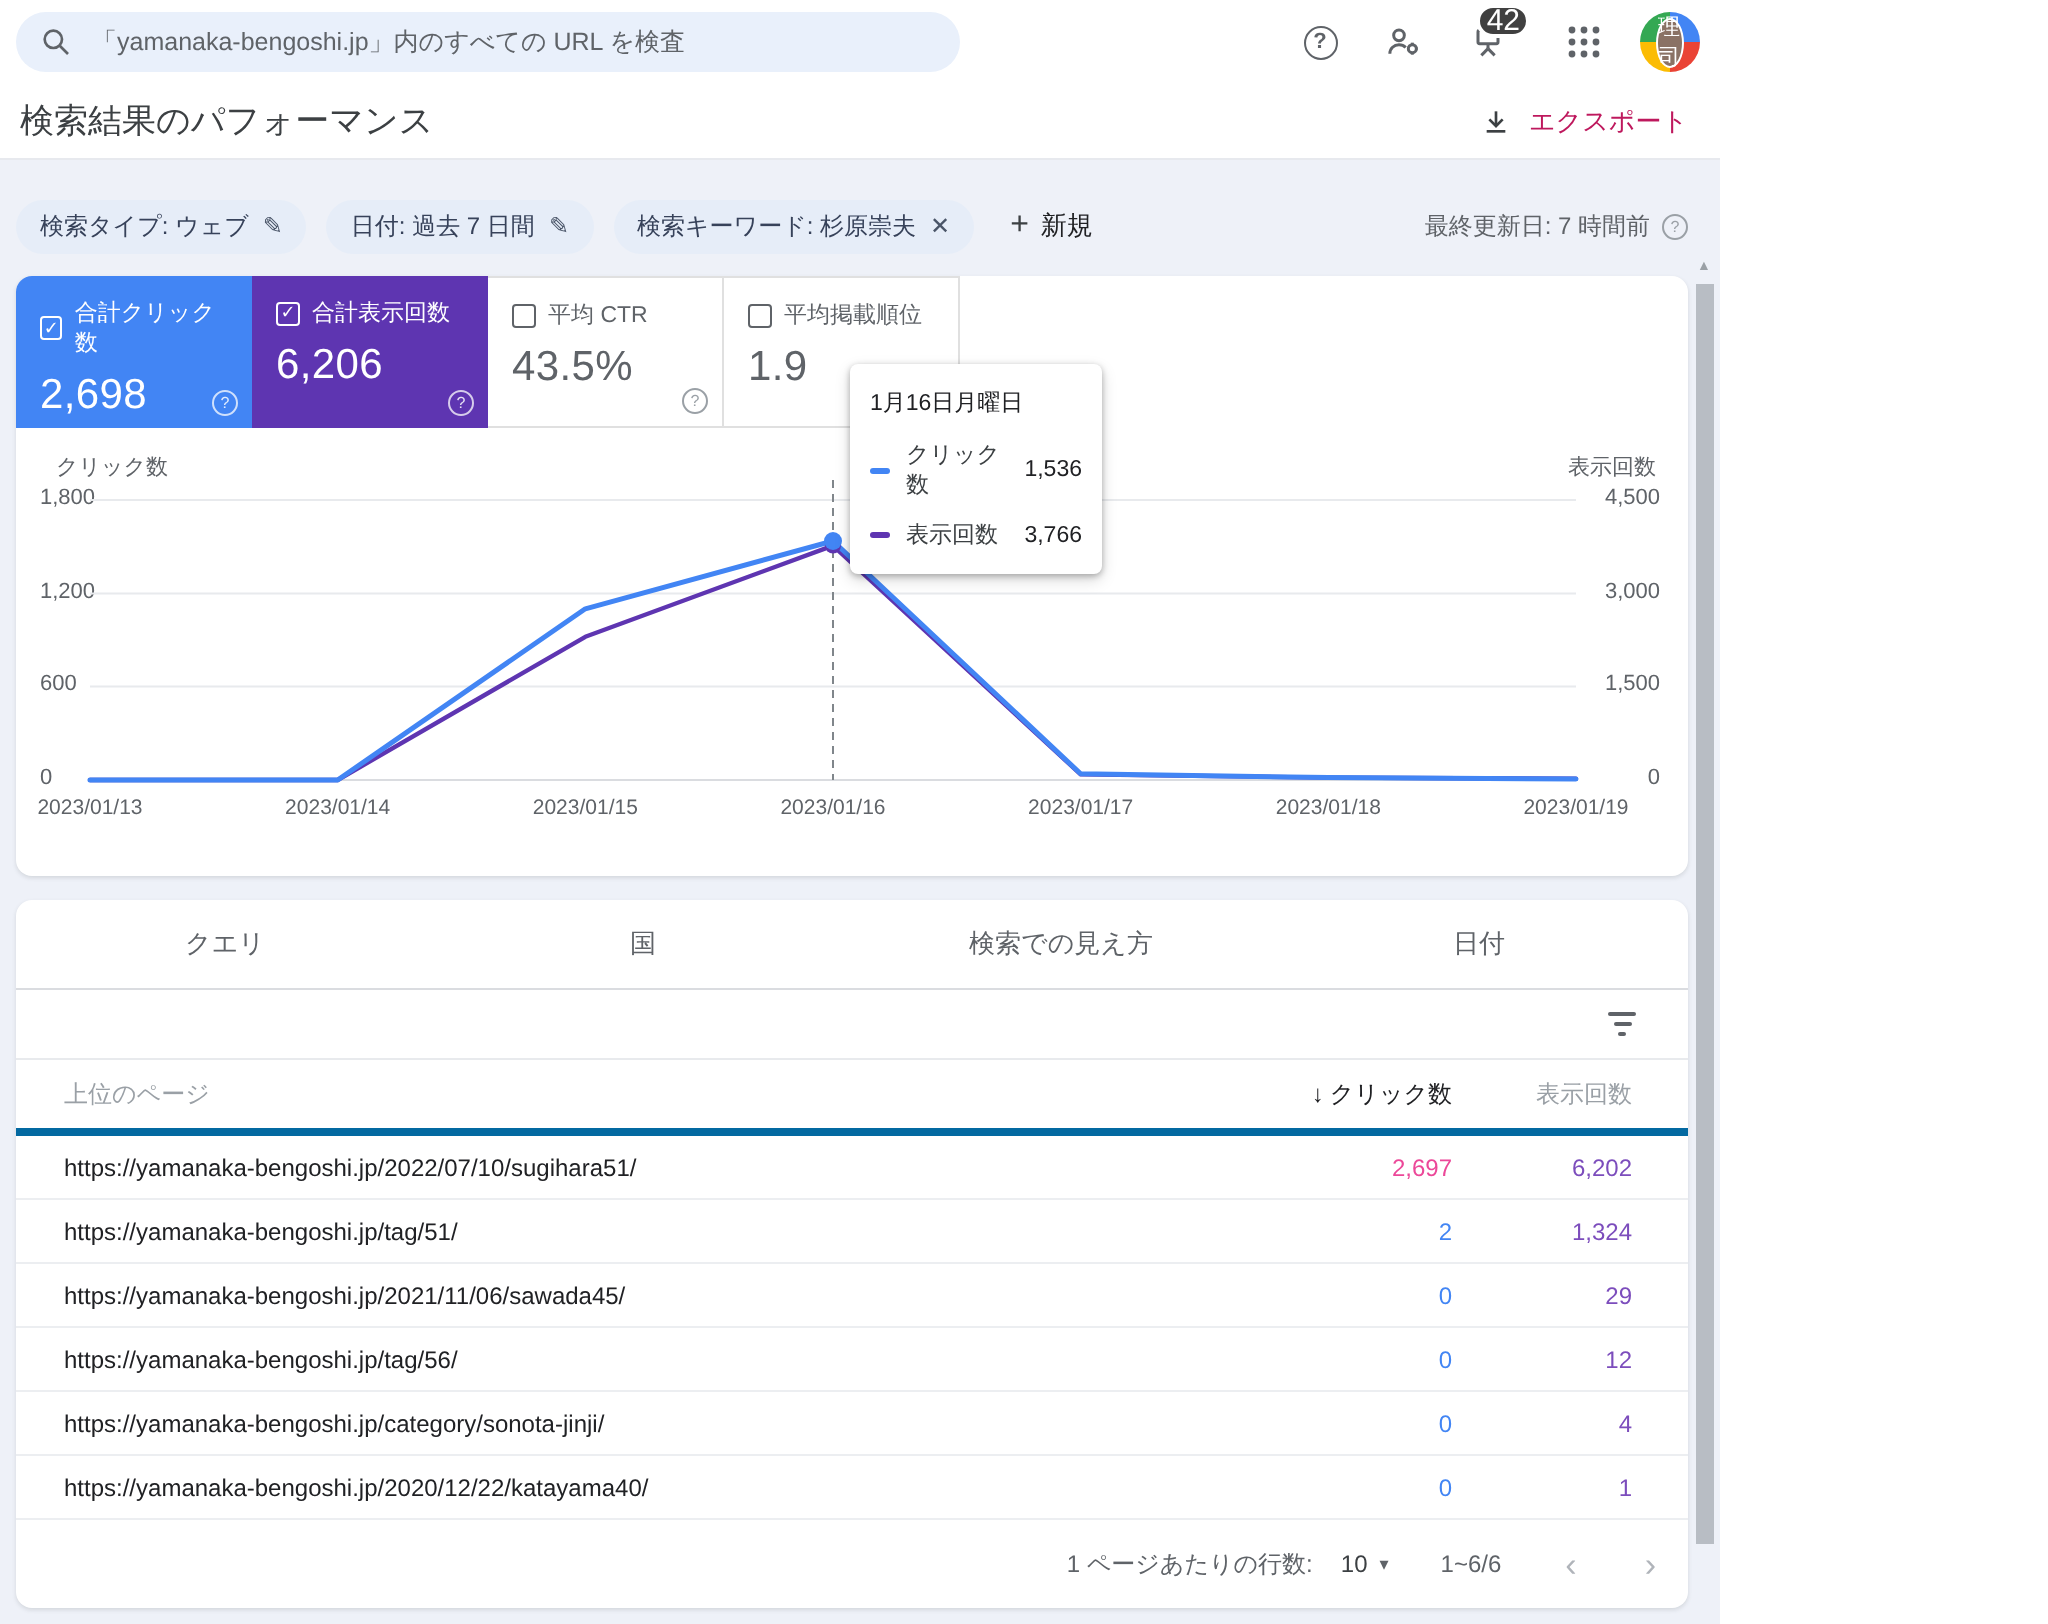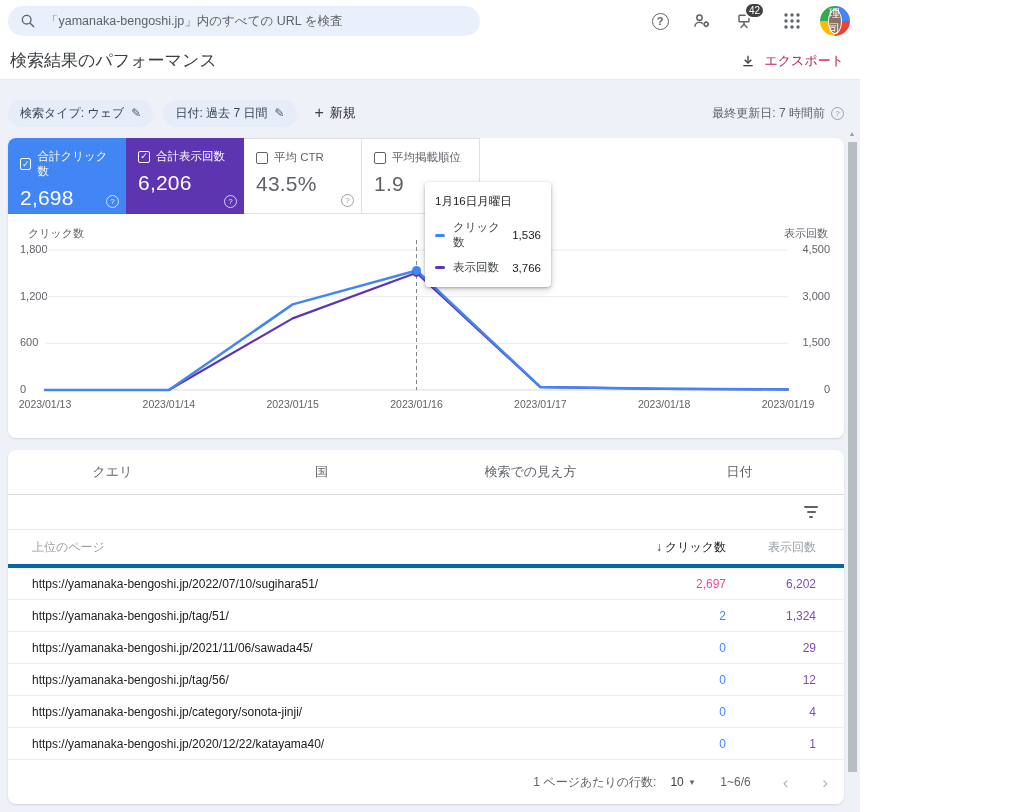--- a/index.html
+++ b/index.html
@@ -13,21 +13,21 @@
     display: flex; align-items: center; padding: 0 12px; gap: 10px; }
   .searchpill input { border: none; background: transparent; outline: none; flex: 1;
     font-size: 12.5px; color: #3c4043; font-family: inherit; }
   .searchpill input::placeholder { color: #5f6368; opacity: 1; }
   .topbar .spacer { flex: 1; }
   .tb-ic { width: 24px; height: 24px; display: flex; align-items: center; justify-content: center;
     color: #5f6368; margin-left: 18px; position: relative; cursor: pointer; }
   .helpcircle { width: 17px; height: 17px; border: 1.5px solid #5f6368; border-radius: 50%;
     font-size: 11px; color: #5f6368; display: flex; align-items: center; justify-content: center; font-weight: bold; }
   .badge { position: absolute; top: -7px; right: -9px; min-width: 17px; height: 17px; background: #404040;
-    color: #fff; border-radius: 9px; font-size: 10px; display: flex; align-items: center; justify-content: center;
+    color: #fff; border-radius: 9px; font-size: 15px; display: flex; align-items: center; justify-content: center;
     padding: 0 3px; border: 2px solid #fff; }
   .avatar { width: 30px; height: 30px; border-radius: 50%; margin-left: 16px;
     background: conic-gradient(#4285f4 0 25%, #ea4335 25% 50%, #fbbc04 50% 75%, #34a853 75% 100%);
     display: flex; align-items: center; justify-content: center; cursor: pointer; }
   .avatar .inner { width: 14px; height: 25px; border-radius: 50%; background: #8a7265; border: 1.5px solid #fff;
     color: #fff; font-size: 11px; display: flex; align-items: center; justify-content: center; }
 
   
   .titlerow { height: 38px; background: #fff; display: flex; align-items: center;
     padding: 0 16px 0 10px; border-bottom: 1px solid #e7e9ee; }
@@ -217,20 +217,24 @@
 
   <div class="chipsrow">
     <div class="chip">
       <span>検索タイプ: ウェブ</span>
       <span class="mini">✎</span>
     </div>
     <div class="chip">
       <span>日付: 過去 7 日間</span>
       <span class="mini">✎</span>
     </div>
+    <div class="chip">
+      <span>検索キーワード: 杉原崇夫</span>
+      <span class="mini">✕</span>
+    </div>
     <div class="newbtn">
       <span class="plus">+</span>
       <span>新規</span>
     </div>
     <div class="spacer"></div>
     <div class="lastupd">
       <span>最終更新日: 7 時間前</span>
       <span class="helpsmall">?</span>
     </div>
   </div>

